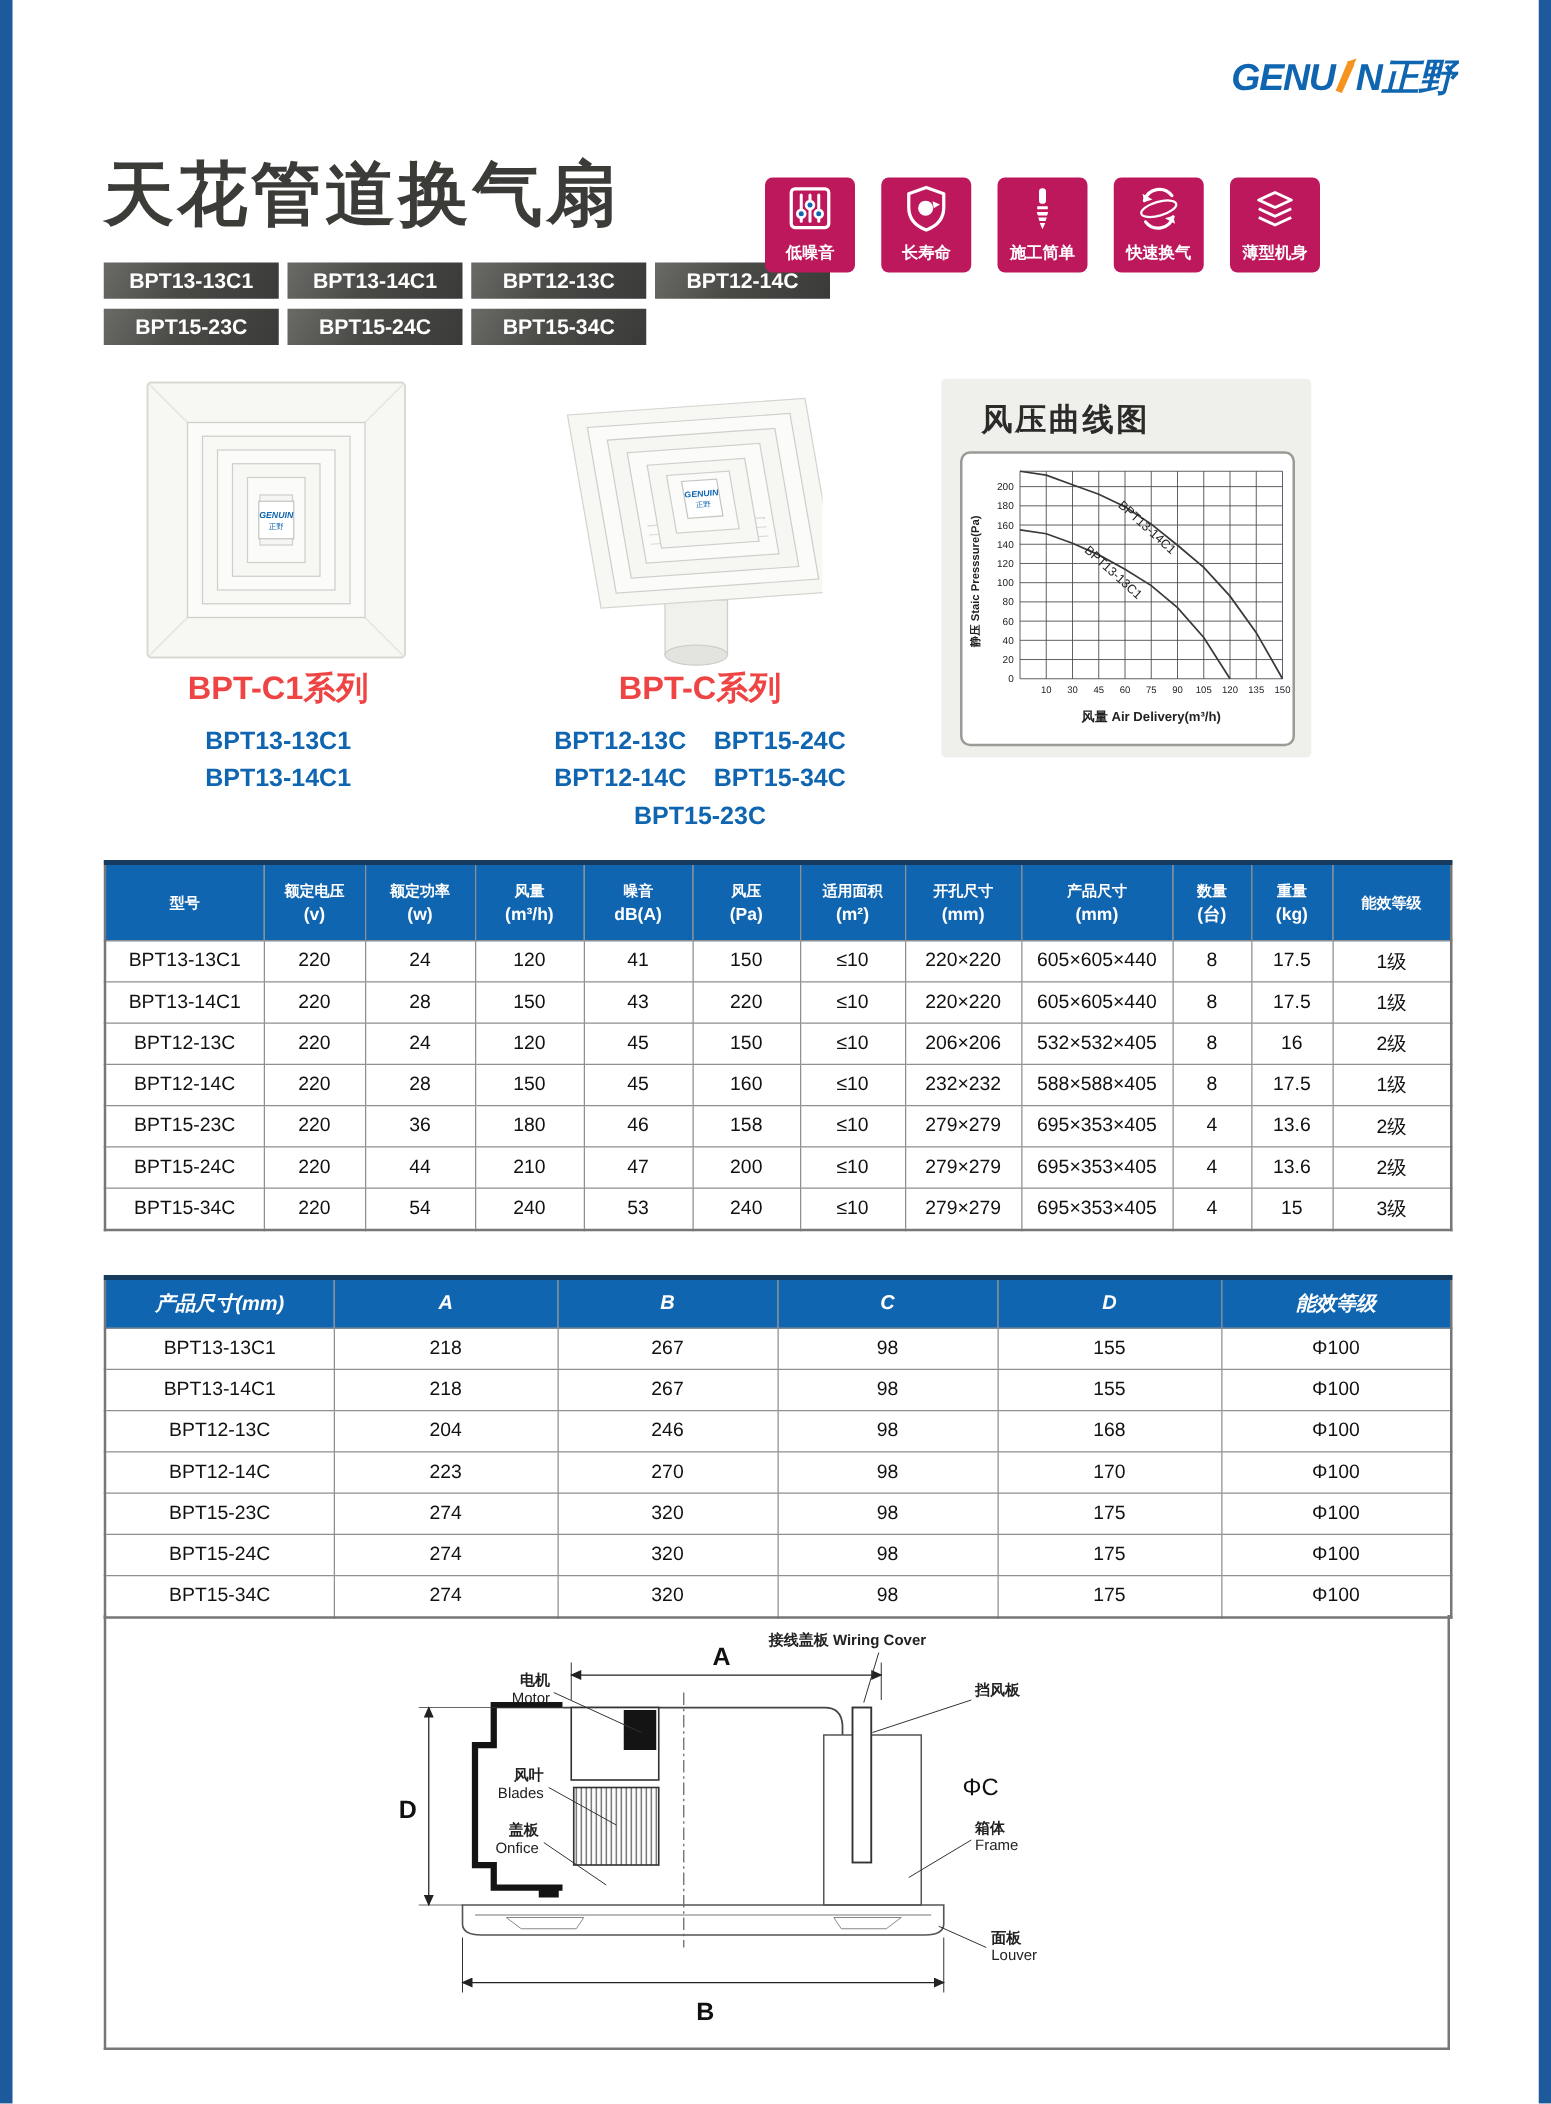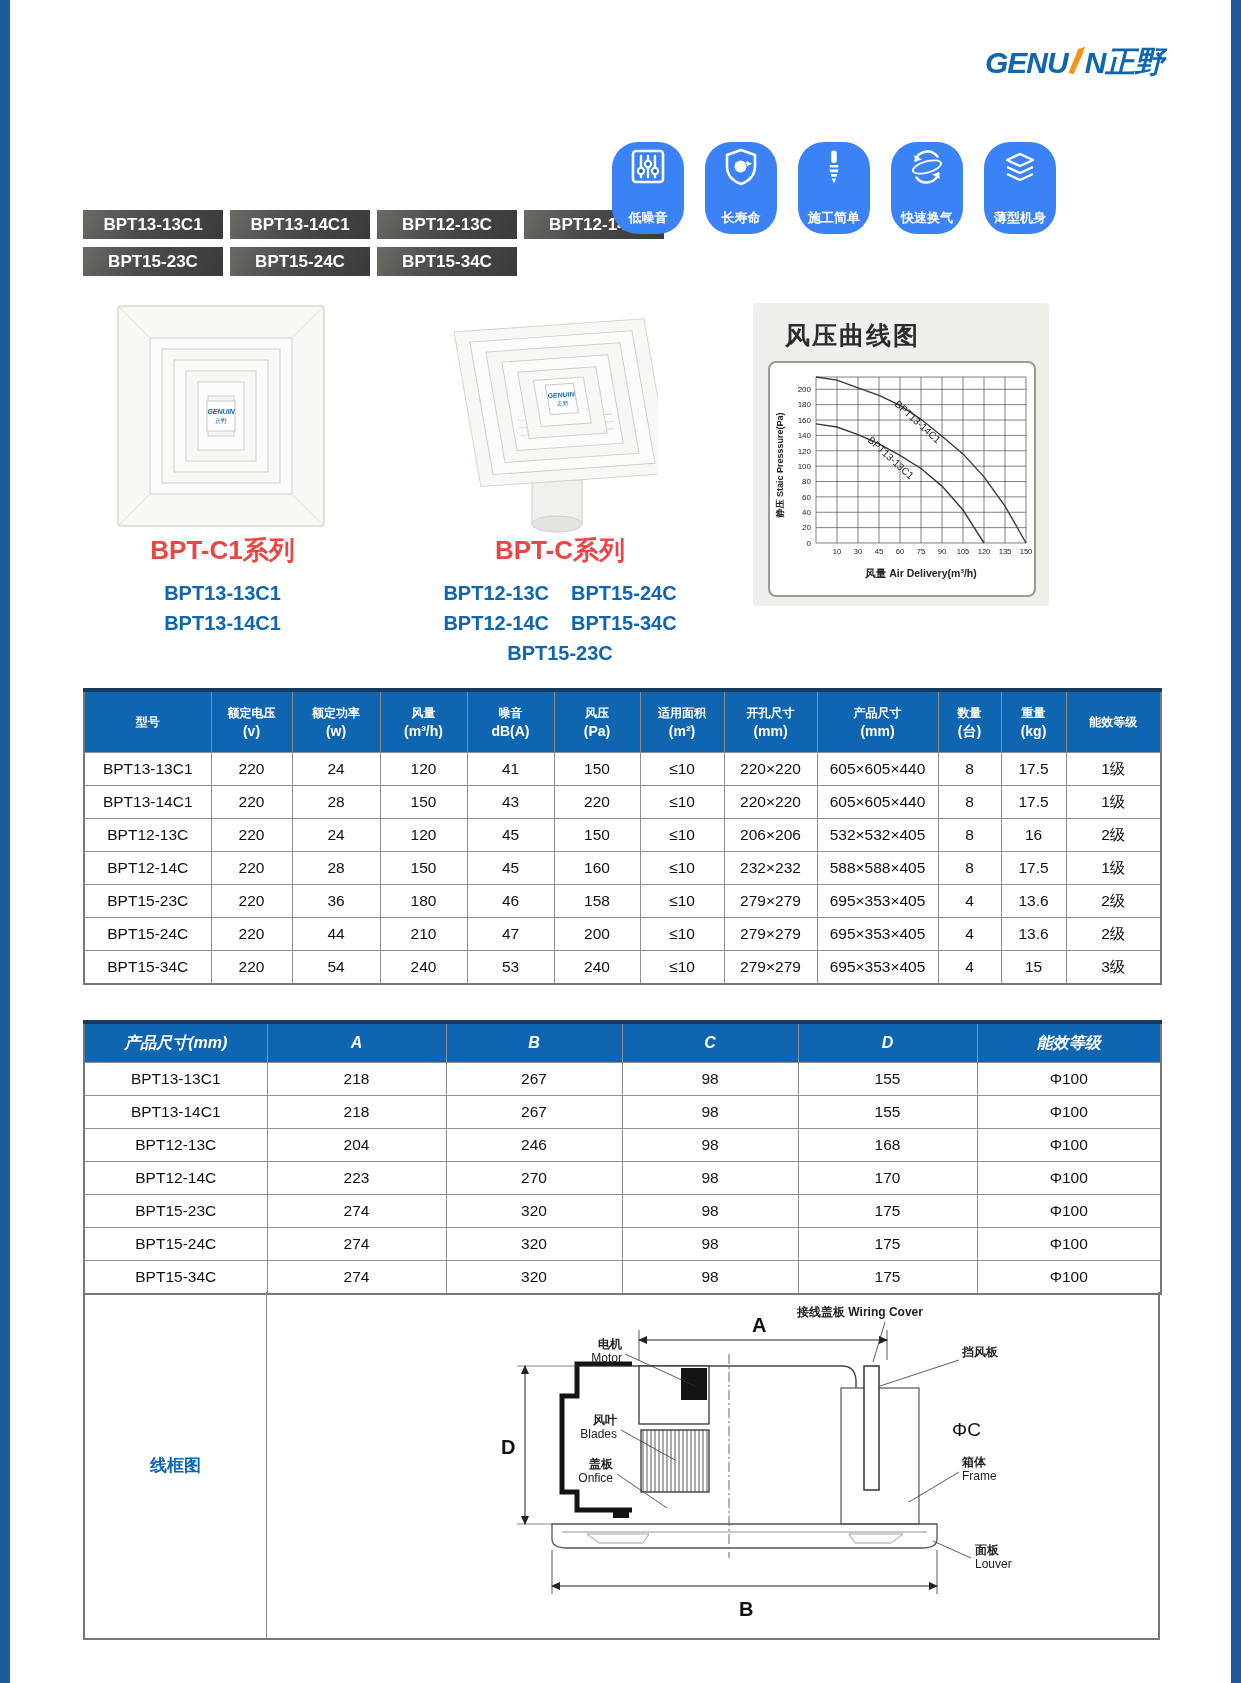--- a/index.html
+++ b/index.html
@@ -11,21 +11,21 @@
         font-style:italic;font-weight:bold;font-size:30px;color:#1065b0;letter-spacing:-1px;}
   #logo svg{margin:0 -1px 4px -2px;}
   
   #title{position:absolute;left:83px;top:118px;font-size:56px;font-weight:bold;color:#3b3b38;letter-spacing:3px;}
   .badge-row{position:absolute;left:83px;display:flex;gap:7px;}
   .badge{height:29px;min-width:120px;padding:0 10px;display:flex;align-items:center;justify-content:center;
          color:#fff;font-weight:bold;font-size:17px;
          background:linear-gradient(118deg,#6a6a66 0%,#4a4a47 45%,#3a3a38 100%);}
   
   #features{position:absolute;left:612px;top:142px;display:flex;gap:21px;}
-  .feat{width:72px;height:92px;border-radius:26px;background:#3b82f6;position:relative;}
+  .feat{width:72px;height:76px;border-radius:6px;background:#be185d;position:relative;}
   .feat svg{position:absolute;left:16px;top:5px;width:40px;height:40px;}
   .feat .flabel{position:absolute;left:0;right:0;bottom:7px;text-align:center;color:#fff;font-size:13px;font-weight:bold;}
   
   .fanimg{position:absolute;}
   .prodblock{position:absolute;text-align:center;}
   .series{font-size:26px;font-weight:bold;color:#ef4444;margin-bottom:10px;}
   .mline{font-size:20px;font-weight:bold;color:#1065b0;line-height:30px;display:flex;justify-content:center;gap:22px;}
   
   #chart-panel{position:absolute;left:753px;top:303px;width:296px;height:303px;background:#efefec;border-radius:4px;}
   #chart-panel .ptitle{position:absolute;left:32px;top:16px;font-size:25px;font-weight:bold;color:#2b2b29;letter-spacing:2px;}
@@ -58,20 +58,21 @@
   <div id="logo">
     <span>GENU</span>
     <svg width="20" height="30" viewBox="0 0 24 34">
       <path d="M15 2 L21 6 L9 33 L3 31 Z" fill="#f6921e"></path>
       <path d="M14 3 L23 0 L19 9 Z" fill="#f6921e"></path>
     </svg>
     <span>N</span>
     <span>正野</span>
   </div>
 
+  <div id="title">天花管道换气扇</div>
   <div class="badge-row" style="top:210px">
       <div class="badge">BPT13-13C1</div>
       <div class="badge">BPT13-14C1</div>
       <div class="badge">BPT12-13C</div>
       <div class="badge">BPT12-14C</div>
     </div>
   <div class="badge-row" style="top:247px">
       <div class="badge">BPT15-23C</div>
       <div class="badge">BPT15-24C</div>
       <div class="badge">BPT15-34C</div>
@@ -481,21 +482,20 @@
           <td>274</td>
           <td>320</td>
           <td>98</td>
           <td>175</td>
           <td>Φ100</td>
         </tr>
       </tbody>
   </table>
 
   <div id="diagram-row">
-    <div id="diagram-label-cell">线框图</div>
     <div id="diagram-cell">
       <svg width="640" height="338" viewBox="0 0 640 338">
         <defs>
           <pattern id="hatch" width="4" height="8" patternUnits="userSpaceOnUse">
             <line x1="2" y1="0" x2="2" y2="8" stroke="#555" stroke-width="1"></line>
           </pattern>
           <marker id="arr" markerWidth="10" markerHeight="8" refX="8" refY="4" orient="auto">
             <path d="M0 0 L9 4 L0 8 Z" fill="#222"></path>
           </marker>
           <marker id="arrs" markerWidth="10" markerHeight="8" refX="1" refY="4" orient="auto">

